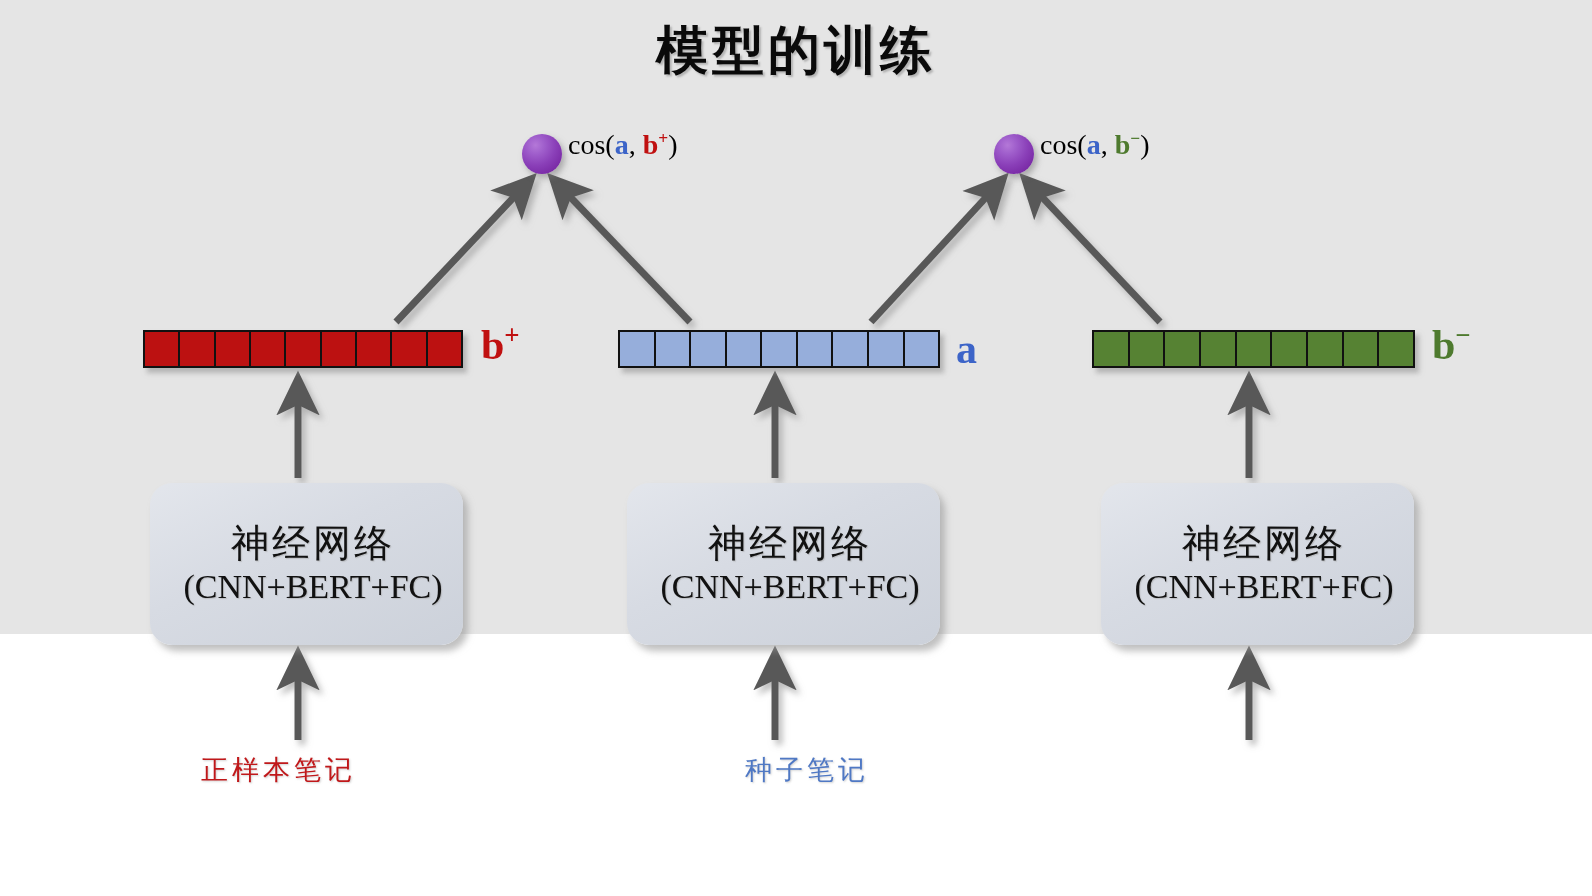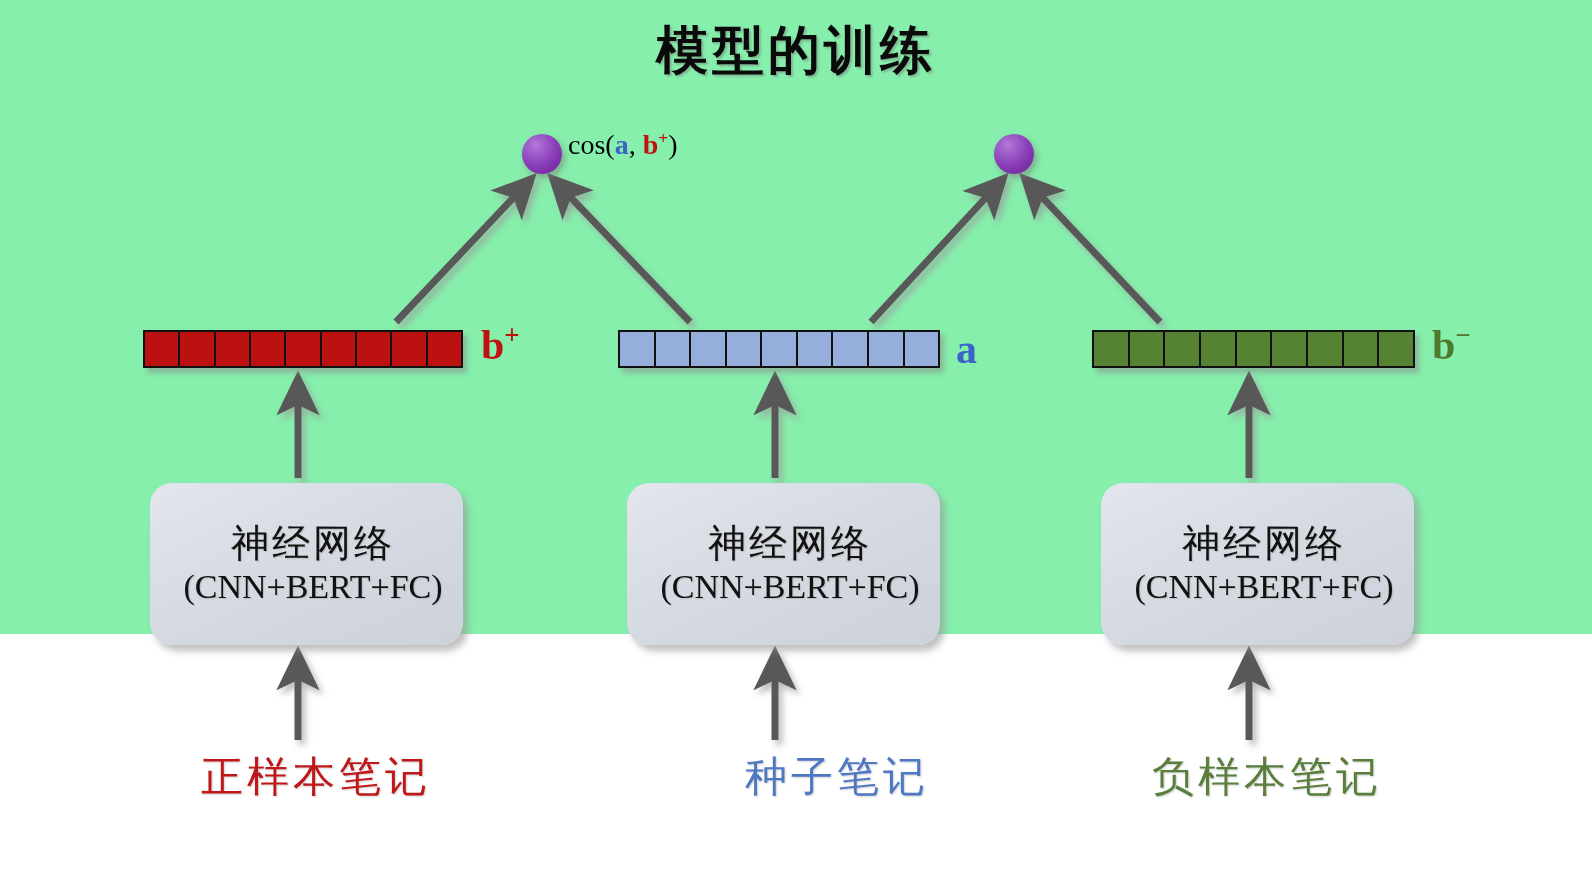--- a/index.html
+++ b/index.html
@@ -11,21 +11,21 @@
     width: 1592px;
     height: 896px;
     overflow: hidden;
     font-family: "Liberation Serif", "DejaVu Serif", serif;
     position: relative;
   }
   #stage {
     position: relative;
     width: 1592px;
     height: 634px;
-    background: #86efac;
+    background: #e5e5e5;
   }
 
   
   .title {
     position: absolute;
     left: 0;
     top: 16px;
     width: 1592px;
     text-align: center;
     font-family: "DejaVu Serif", "Liberation Serif", serif;
@@ -138,21 +138,21 @@
     font-size: 34px;
     color: #111111;
     line-height: 1;
     text-shadow: 1px 1px 1px rgba(160,160,160,0.5);
   }
 
   
   .input-label {
     position: absolute;
     font-family: "DejaVu Serif", "Liberation Serif", serif;
-    font-size: 42px;
+    font-size: 27px;
     letter-spacing: 4px;
     white-space: nowrap;
     line-height: 1;
     text-shadow: 1px 1px 2px rgba(170,170,170,0.55);
   }
   .lbl-red   { color: #C0181A; }
   .lbl-blue  { color: #4F78C4; }
   .lbl-green { color: #5A7F3C; }
 </style>
 </head>
@@ -191,20 +191,23 @@
       <line x1="1249" y1="740" x2="1249" y2="654"></line>
     </g>
   </svg>
 
   <div class="sphere" style="left:522px; top:134px;"></div>
   <div class="cos-label" style="left:568px; top:130px;">
     <span>cos(</span><span class="v-a">a</span><span>, </span><span class="v-bp">b</span><sup class="v-bp">+</sup><span>)</span>
   </div>
 
   <div class="sphere" style="left:994px; top:134px;"></div>
+  <div class="cos-label" style="left:1040px; top:130px;">
+    <span>cos(</span><span class="v-a">a</span><span>, </span><span class="v-bm">b</span><sup class="v-bm">−</sup><span>)</span>
+  </div>
 
   <div class="vector vec-red" style="left:143px; top:330px; width:320px;">
     <div class="cell"></div>
     <div class="cell"></div>
     <div class="cell"></div>
     <div class="cell"></div>
     <div class="cell"></div>
     <div class="cell"></div>
     <div class="cell"></div>
     <div class="cell"></div>
@@ -254,15 +257,14 @@
     <div class="nn-sub">(CNN+BERT+FC)</div>
   </div>
 
   <div class="nn-box" style="left:1101px; top:483px;">
     <div class="nn-cn">神经网络</div>
     <div class="nn-sub">(CNN+BERT+FC)</div>
   </div>
 
   <div class="input-label lbl-red" style="left:201px; top:756px;">正样本笔记</div>
   <div class="input-label lbl-blue" style="left:745px; top:756px;">种子笔记</div>
-  <div class="input-label lbl-green" style="left:1152px; top:756px;">负样本笔记</div>
 
 </div>
 
 </body></html>

